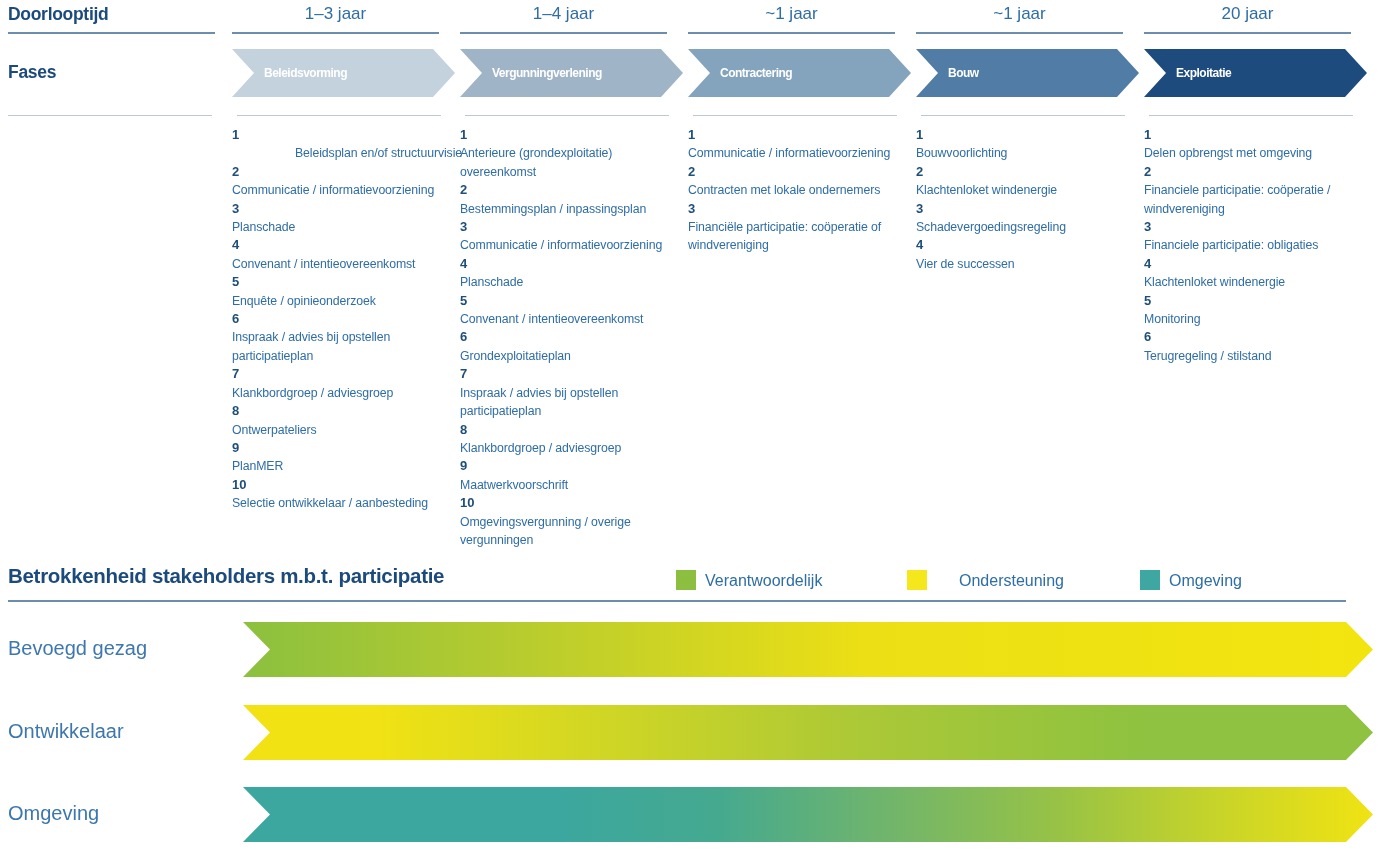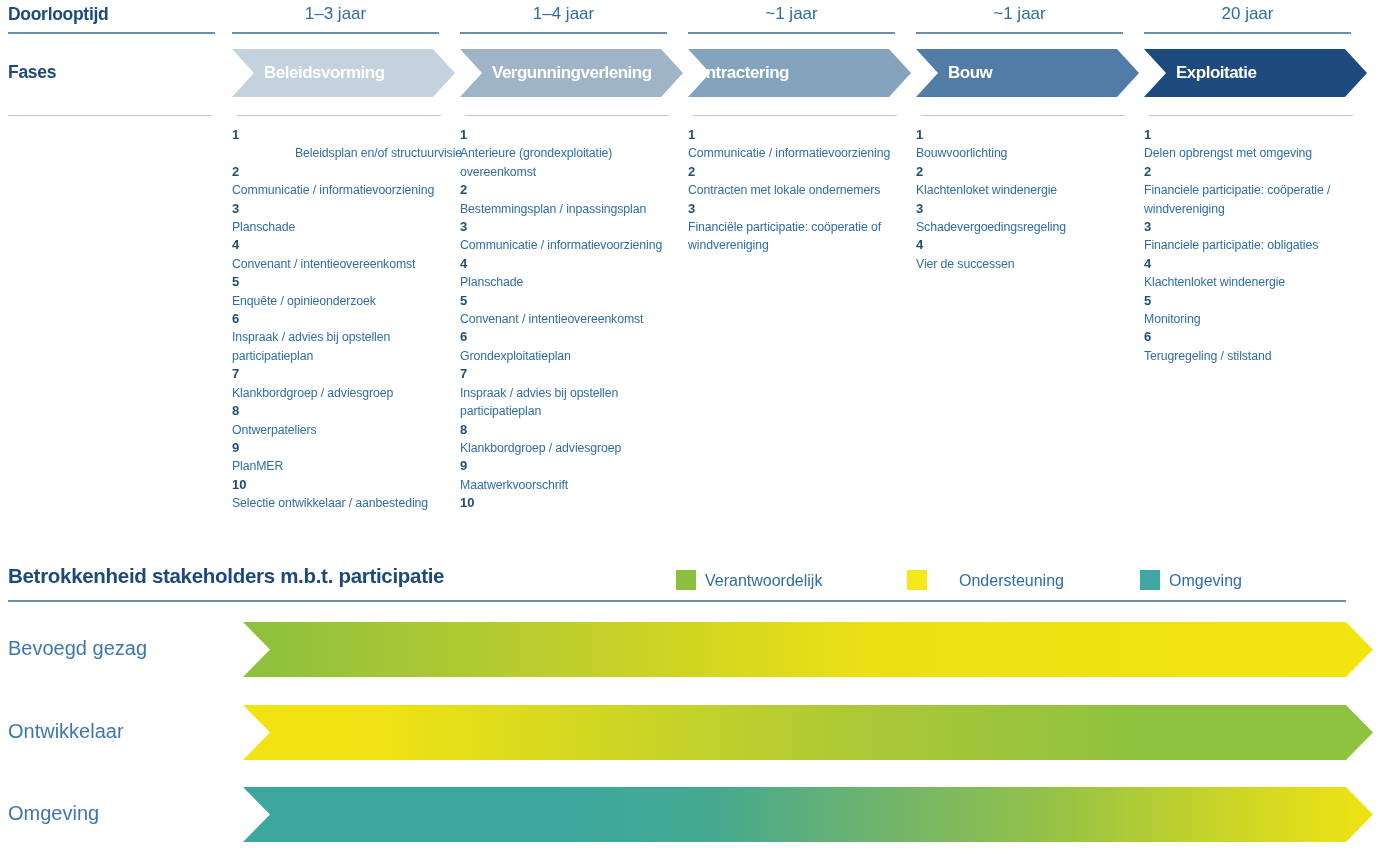--- a/index.html
+++ b/index.html
@@ -12,21 +12,21 @@
   .duration{top:4px;width:207px;text-align:center;font-size:17px;color:#2e6da6;}
   .rule-dark{height:1.5px;background:#6b8eac;}
   .rule-light{height:1px;background:#bcc9d4;top:115px;width:204px;}
   .dur-rule{top:32px;width:207px;}
   .chevron{
     top:49px;height:48px;width:223px;
     clip-path:polygon(0 0, calc(100% - 22px) 0, 100% 50%, calc(100% - 22px) 100%, 0 100%, 22px 50%);
   }
   .chevron-label{
     top:49px;height:48px;line-height:48px;color:#ffffff;font-weight:bold;
-    font-size:17px;letter-spacing:-0.5px;white-space:nowrap;
+    font-size:12px;letter-spacing:-0.5px;white-space:nowrap;
   }
   .list-col{top:126px;width:230px;}
   .item-num{font-size:13px;font-weight:bold;color:#1f4e79;line-height:18.4px;}
   .item-txt{font-size:12.3px;color:#2f6da7;line-height:18.4px;white-space:pre-line;letter-spacing:-0.1px;}
   .section-heading{left:8px;top:564px;font-size:20.5px;font-weight:bold;color:#1c4a7c;letter-spacing:-0.3px;}
   .legend-swatch{top:570px;width:20px;height:20px;}
   .legend-label{top:572px;font-size:16px;color:#2e6da6;}
   .heading-rule{left:8px;top:600px;width:1338px;}
   .row-label{left:8px;font-size:20px;color:#3d77ae;}
   .s-arrow{
@@ -93,25 +93,27 @@
         <div class="abs item-num" style="position: static;">6</div>
         <div class="abs item-txt" style="position: static;">Grondexploitatieplan</div>
         <div class="abs item-num" style="position: static;">7</div>
         <div class="abs item-txt" style="position: static;">Inspraak / advies bij opstellen
 participatieplan</div>
         <div class="abs item-num" style="position: static;">8</div>
         <div class="abs item-txt" style="position: static;">Klankbordgroep / adviesgroep</div>
         <div class="abs item-num" style="position: static;">9</div>
         <div class="abs item-txt" style="position: static;">Maatwerkvoorschrift</div>
         <div class="abs item-num" style="position: static;">10</div>
+        <div class="abs item-txt" style="position: static;">Omgevingsvergunning / overige
+vergunningen</div>
       </div>
       <div class="abs duration" style="left: 688px;">~1 jaar</div>
       <div class="abs rule-dark dur-rule" style="left: 688px;"></div>
       <div class="abs chevron" style="left: 688px; background: rgb(132, 164, 189);"></div>
-      <div class="abs chevron-label" style="left: 684px; text-align: center;">Contractering</div>
+      <div class="abs chevron-label" style="left: 720px; text-align: center;">Contractering</div>
       <div class="abs rule-light" style="left: 693px;"></div>
       <div class="abs list-col" style="left: 688px;">
         <div class="abs item-num" style="position: static;">1</div>
         <div class="abs item-txt" style="position: static;">Communicatie / informatievoorziening</div>
         <div class="abs item-num" style="position: static;">2</div>
         <div class="abs item-txt" style="position: static;">Contracten met lokale ondernemers</div>
         <div class="abs item-num" style="position: static;">3</div>
         <div class="abs item-txt" style="position: static;">Financiële participatie: coöperatie of
 windvereniging</div>
       </div>

